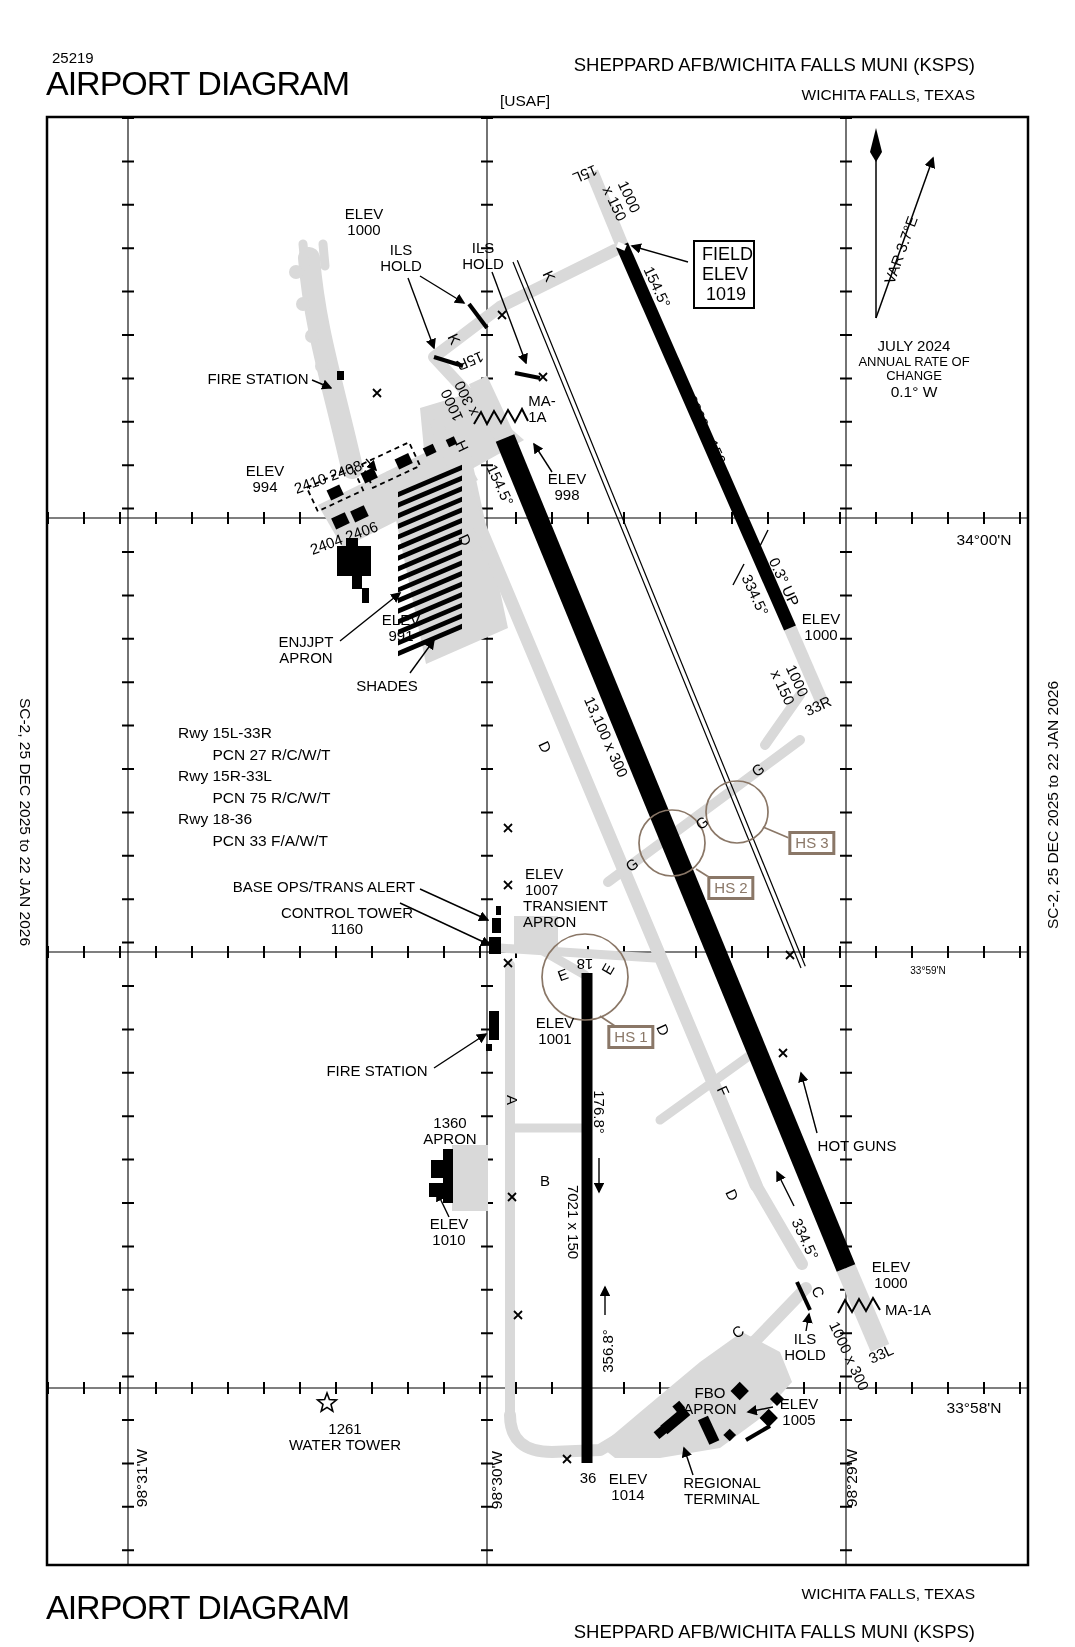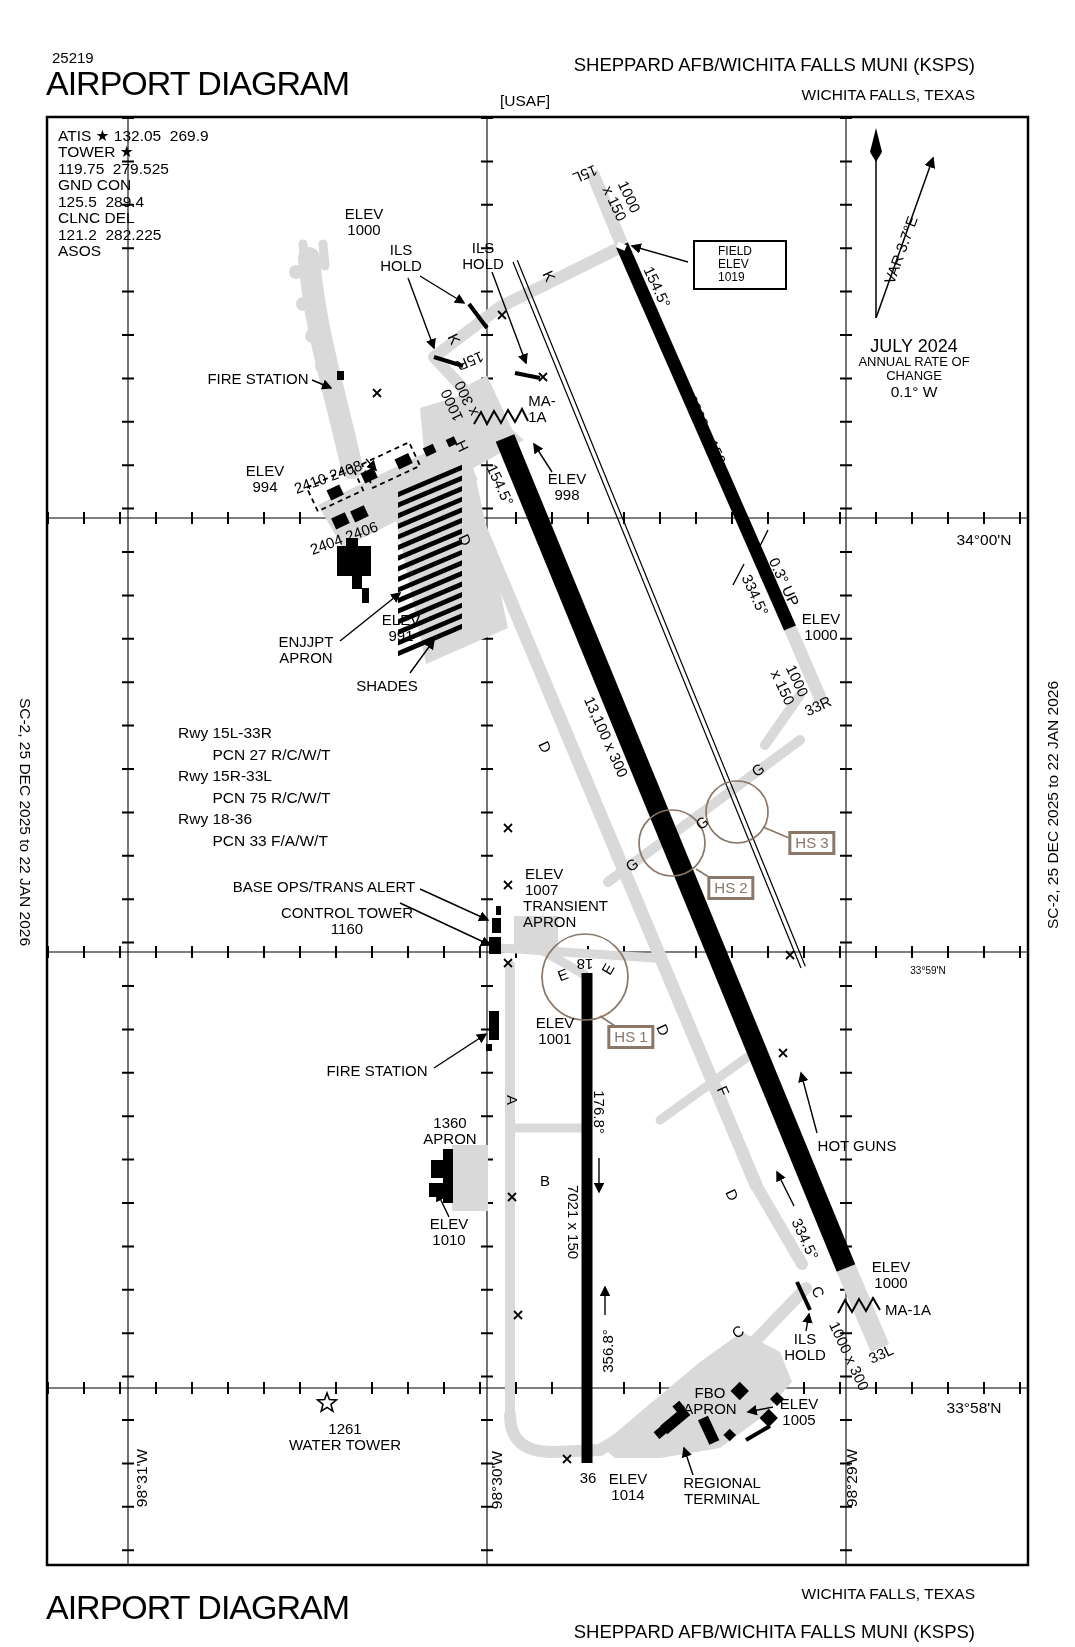--- a/index.html
+++ b/index.html
@@ -3,22 +3,22 @@
 <meta charset="utf-8">
 <style>
   html,body{margin:0;padding:0;background:#fff}
   #page{position:relative;width:1075px;height:1647px;background:#fff;overflow:hidden;
         font-family:"Liberation Sans",sans-serif;color:#000}
   svg{position:absolute;left:0;top:0}
   .lb{position:absolute;transform:translate(-50%,-50%);text-align:center;white-space:pre-line;line-height:1.05;font-size:15px}
   .ll{position:absolute;white-space:pre;line-height:1.05;font-size:15px;text-align:left}
   .rr{position:absolute;text-align:left;white-space:pre-line;line-height:1.07}
   .big{font-size:34px;letter-spacing:-1px;font-weight:400}
-  .box{position:absolute;border:2px solid #000;background:#fff;text-align:left;white-space:pre-line;
-       font-size:12px;line-height:1.1;padding:3px 23px}
+  .box{position:absolute;border:2px solid #000;background:#fff;text-align:right;white-space:pre-line;
+       font-size:18px;line-height:1.1;padding:3px 7px}
   .hsb{position:absolute;transform:translate(-50%,-50%);border:3px solid #8a7767;color:#8a7767;background:#fff;
        font-size:15px;padding:0 4px;white-space:nowrap;line-height:1.2}
 </style>
 </head>
 <body>
 
 <div id="page">
 
 <svg width="1075" height="1647" viewBox="0 0 1075 1647">
   <defs>
@@ -214,31 +214,23 @@
 <div class="rr" style="right:100px;top:55px;font-size:18.5px">SHEPPARD AFB/WICHITA FALLS MUNI  (KSPS)</div>
 <div class="rr" style="right:100px;top:87px;font-size:15.5px">WICHITA FALLS, TEXAS</div>
 <div class="lb" style="left:525px;top:101px;font-size:15.5px">[USAF]</div>
 <div class="lb" style="left:25px;top:822px;font-size:15.5px;transform:translate(-50%,-50%) rotate(90deg);white-space:nowrap">SC-2,  25 DEC 2025  to  22 JAN 2026</div>
 <div class="lb" style="left:1053px;top:805px;font-size:15.5px;transform:translate(-50%,-50%) rotate(-90deg);white-space:nowrap">SC-2,  25 DEC 2025  to  22 JAN 2026</div>
 
 <div class="ll big" style="left:46px;top:1590px">AIRPORT DIAGRAM</div>
 <div class="rr" style="right:100px;top:1586px;font-size:15.5px">WICHITA FALLS, TEXAS</div>
 <div class="rr" style="right:100px;top:1622px;font-size:18.5px">SHEPPARD AFB/WICHITA FALLS MUNI  (KSPS)</div>
 
-<div class="ll" style="left:58px;top:128px;font-size:15.5px;line-height:1.06">ATIS ★ 132.05  269.9
-TOWER ★
-119.75  279.525
-GND CON
-125.5  289.4
-CLNC DEL
-121.2  282.225
-ASOS</div>
 
 <div class="lb" style="left:901px;top:250px;transform:translate(-50%,-50%) rotate(-70deg);white-space:nowrap">VAR 3.7°E</div>
-<div class="lb" style="left:914px;top:346px;font-size:18px">JULY 2024</div>
+<div class="lb" style="left:914px;top:346px;font-size:15px">JULY 2024</div>
 <div class="lb" style="left:914px;top:369px;font-size:13px">ANNUAL RATE OF CHANGE</div>
 <div class="lb" style="left:914px;top:392px;font-size:15.5px">0.1° W</div>
 
 <div class="box" style="left:693px;top:240px;width:44px">FIELD
 ELEV
 1019</div>
 
 <div class="lb" style="left:984px;top:540px;font-size:15.5px">34°00'N</div>
 <div class="lb" style="left:928px;top:971px;font-size:10px">33°59'N</div>
 <div class="lb" style="left:974px;top:1408px;font-size:15.5px">33°58'N</div>

